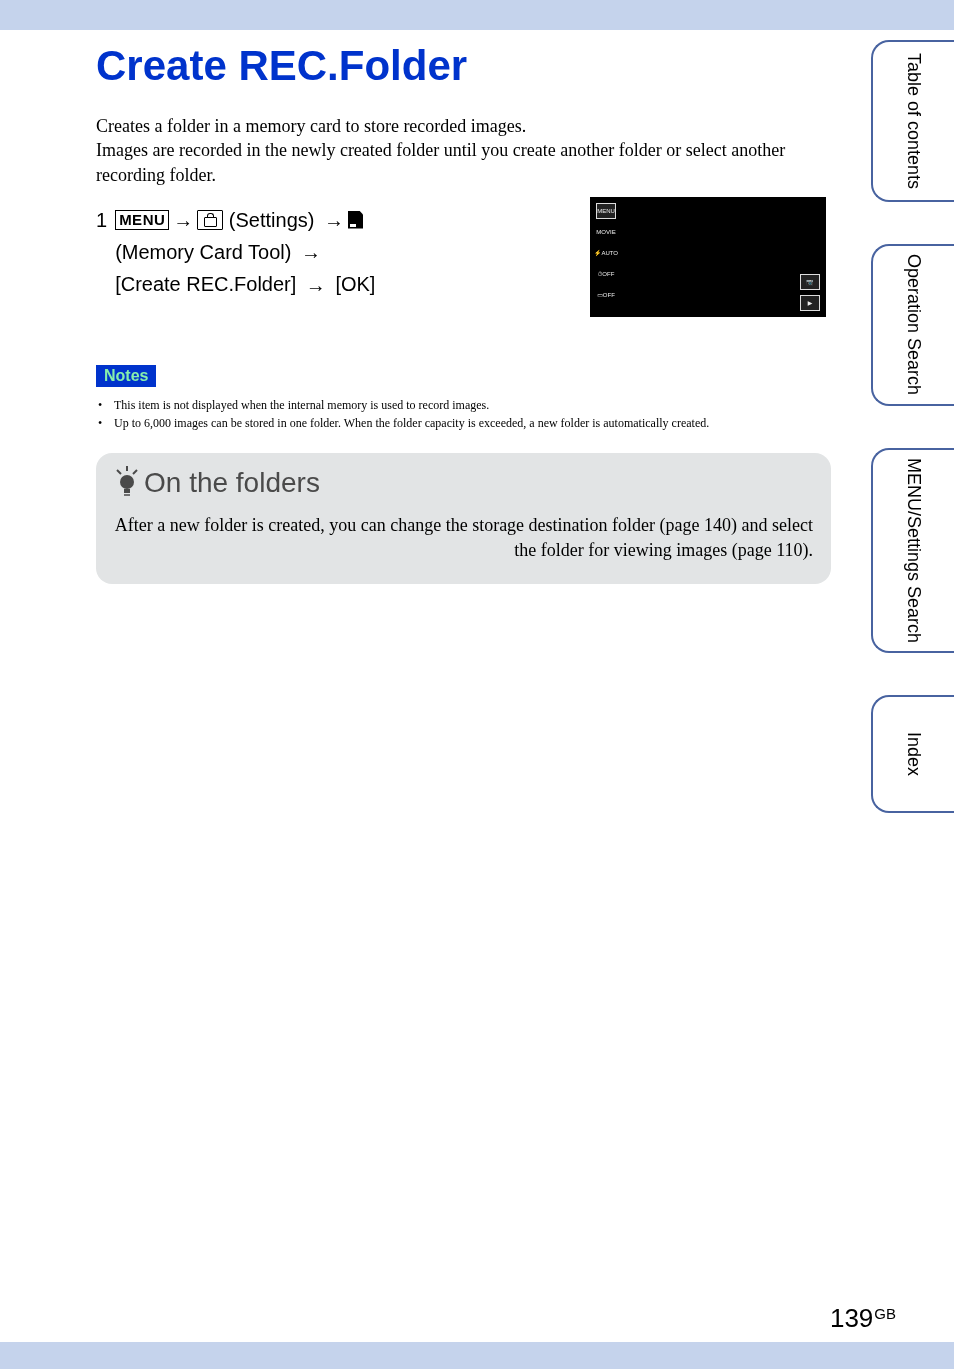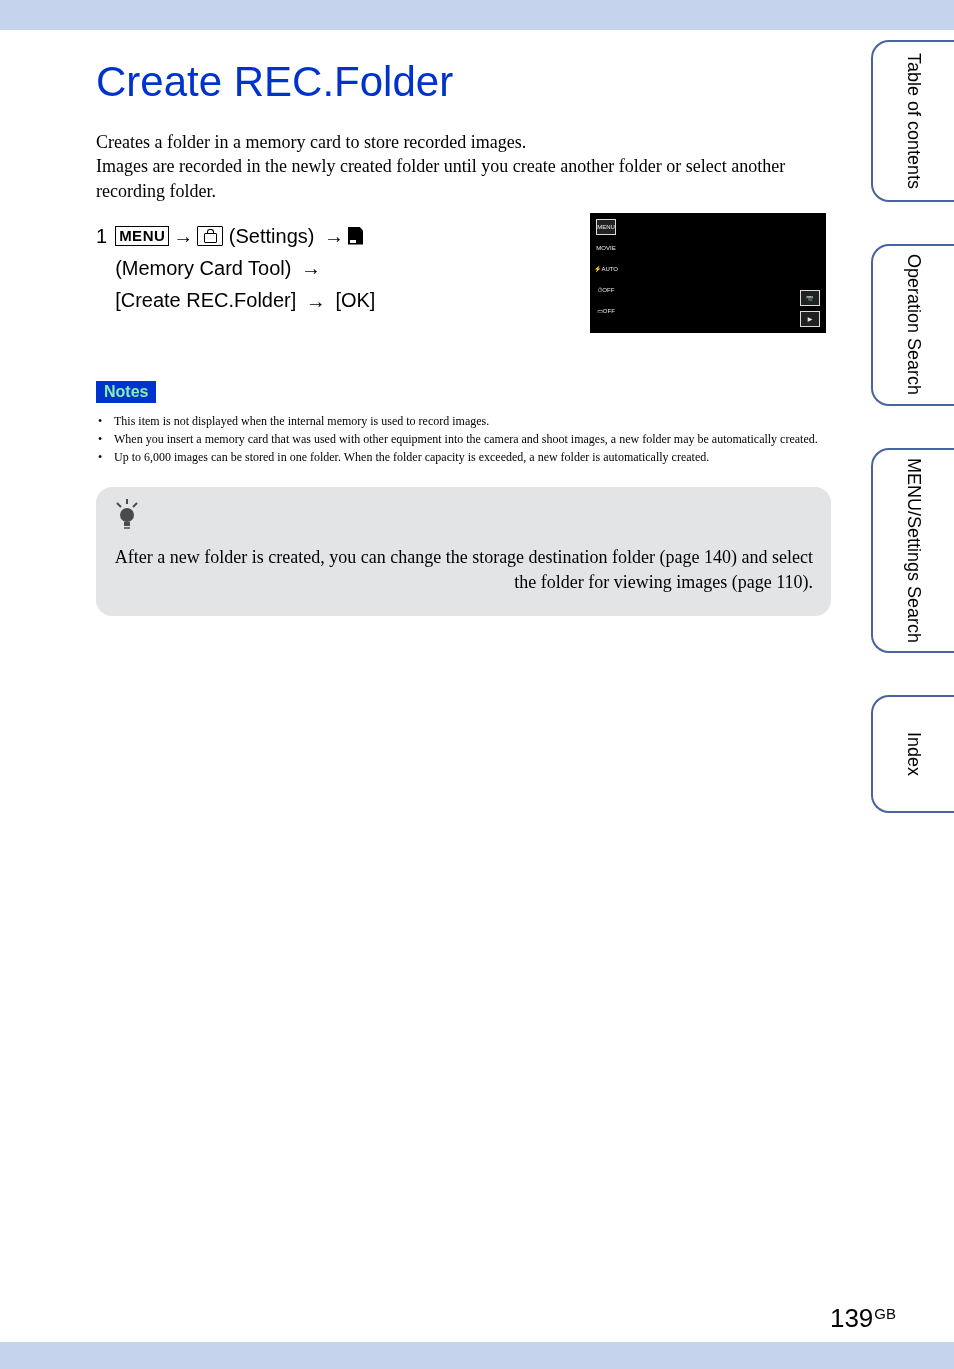--- a/index.html
+++ b/index.html
@@ -19,25 +19,24 @@
       background: #c5d3ec;
     }
     .content {
       position: absolute;
       left: 96px;
       top: 42px;
       width: 735px;
     }
     .page-title {
       font-size: 42px;
-      font-weight: normal;
+      font-weight: bold;
       color: #0033cc;
       font-family: Arial, sans-serif;
       margin-bottom: 24px;
-      margin-top: 16px;
     }
     .intro-text {
       font-size: 18px;
       line-height: 1.35;
       margin-bottom: 18px;
       font-family: 'Times New Roman', Times, serif;
     }
     .step-row {
       font-size: 20px;
       line-height: 1.5;
@@ -298,38 +297,38 @@
       <div class="col-icons-r">
         <div class="thumb-icon">📷</div>
         <div class="thumb-icon">▶</div>
       </div>
     </div>
   </div>
 
   <div class="notes-label">Notes</div>
   <ul class="notes-list">
     <li>This item is not displayed when the internal memory is used to record images.</li>
-    <li>When you insert a memory card that was used with other equipment into the camera and shoot images, a new folder may be automatically created.</li>
     <li>Up to 6,000 images can be stored in one folder. When the folder capacity is exceeded, a new folder is automatically created.</li>
   </ul>
 
   <div class="tip-box">
     <div class="tip-heading">
       <span class="tip-icon">
         <svg width="26" height="30" viewBox="0 0 26 30">
           <g fill="none" stroke="#4a4a4a" stroke-width="2">
             <line x1="13" y1="0" x2="13" y2="5"></line>
             <line x1="3" y1="4" x2="7" y2="8"></line>
             <line x1="23" y1="4" x2="19" y2="8"></line>
             <circle cx="13" cy="16" r="7" fill="#4a4a4a" stroke="none"></circle>
             <rect x="10" y="23" width="6" height="4" fill="#4a4a4a" stroke="none"></rect>
             <line x1="10" y1="29" x2="16" y2="29" stroke-width="1.5"></line>
           </g>
         </svg>
       </span>
+      <span>On the folders</span>
     </div>
     <p class="tip-body">After a new folder is created, you can change the storage destination folder (page 140) and select the folder for viewing images (page 110).</p>
   </div>
 </div>
 
 <div class="side-tabs">
   <div class="side-tab">
     <span class="vt" style="white-space: pre-line;">Table of contents</span>
   </div>
   <div class="side-tab">

